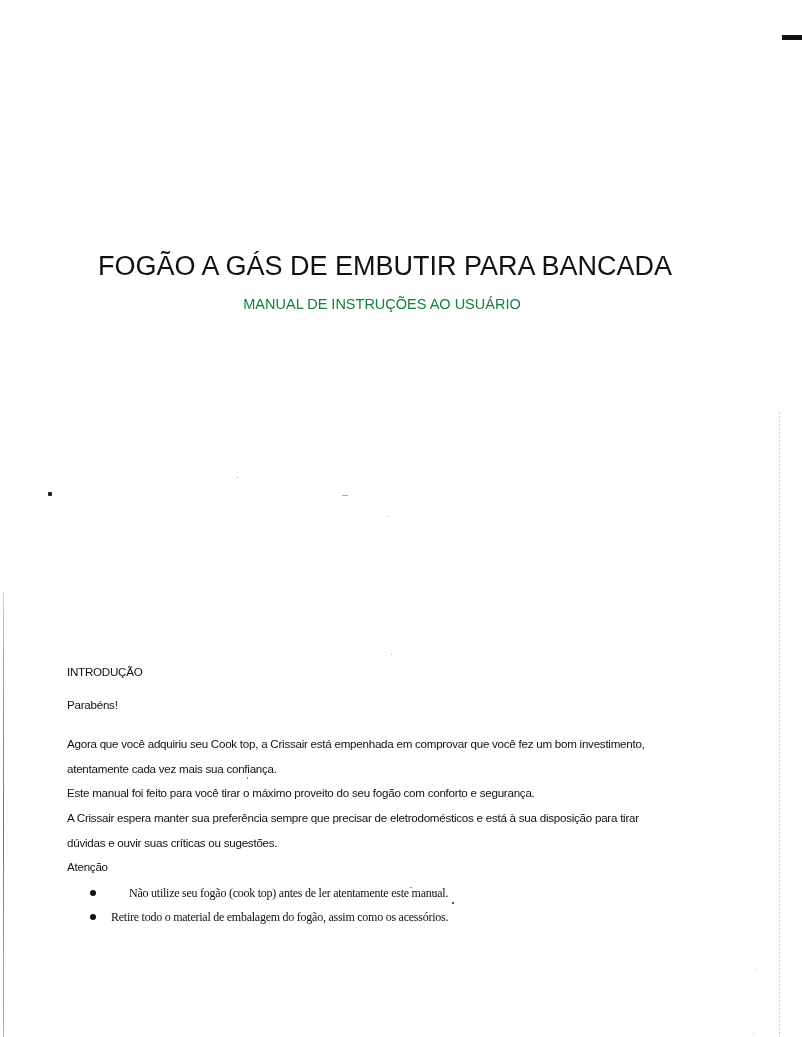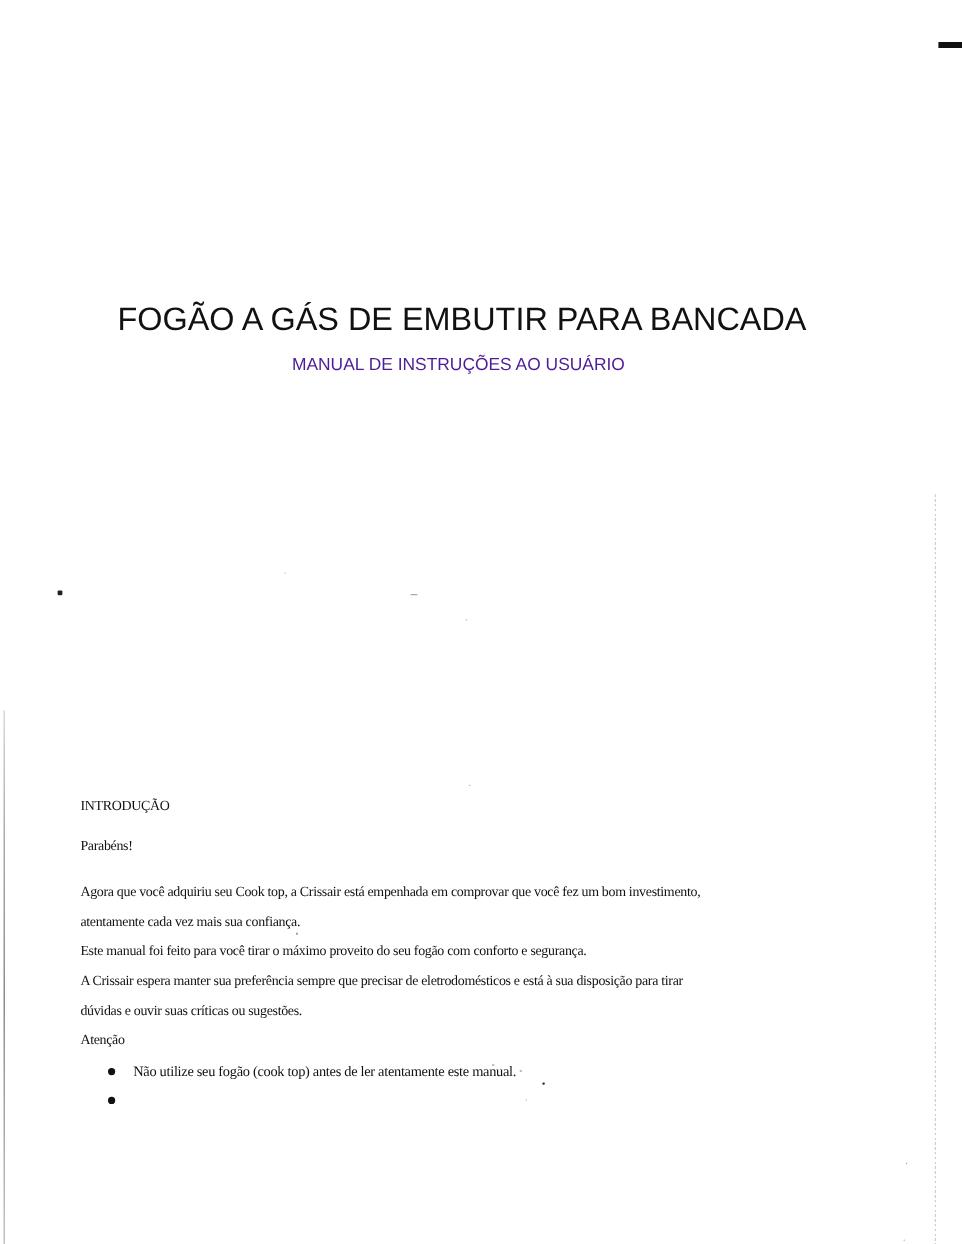--- a/index.html
+++ b/index.html
@@ -57,26 +57,26 @@
       padding-left: 0;
     }
     .title span { display: inline-block; margin-left: 0; }
     .subtitle {
       position: absolute;
       left: 0; top: 264px;
       width: 764px;
       text-align: center;
       font-family: "Liberation Sans", sans-serif;
       font-size: 14.5px;
-      color: #4c1d95;
+      color: #15803d;
     }
     .body-text {
       position: absolute;
       left: 67px;
-      font-family: Liberation Serif, serif;
+      font-family: Liberation Sans, sans-serif;
       font-size: 11.6px;
       color: #111;
       white-space: nowrap;
       letter-spacing: -0.25px;
     }
     .bullets {
       position: absolute;
       left: 67px; top: 853px;
       margin: 0; padding: 0;
       list-style: none;
@@ -144,16 +144,17 @@
 
   <div class="body-text" style="top:828px;">Atenção</div>
 
   <ul class="bullets">
     <li>
       <span class="dot"></span>
       <span>Não utilize seu fogão (cook top) antes de ler atentamente este manual.</span>
     </li>
     <li>
       <span class="dot"></span>
+      <span>Retire todo o material de embalagem do fogão, assim como os acessórios.</span>
     </li>
   </ul>
 
 </div>
 
 </body></html>

